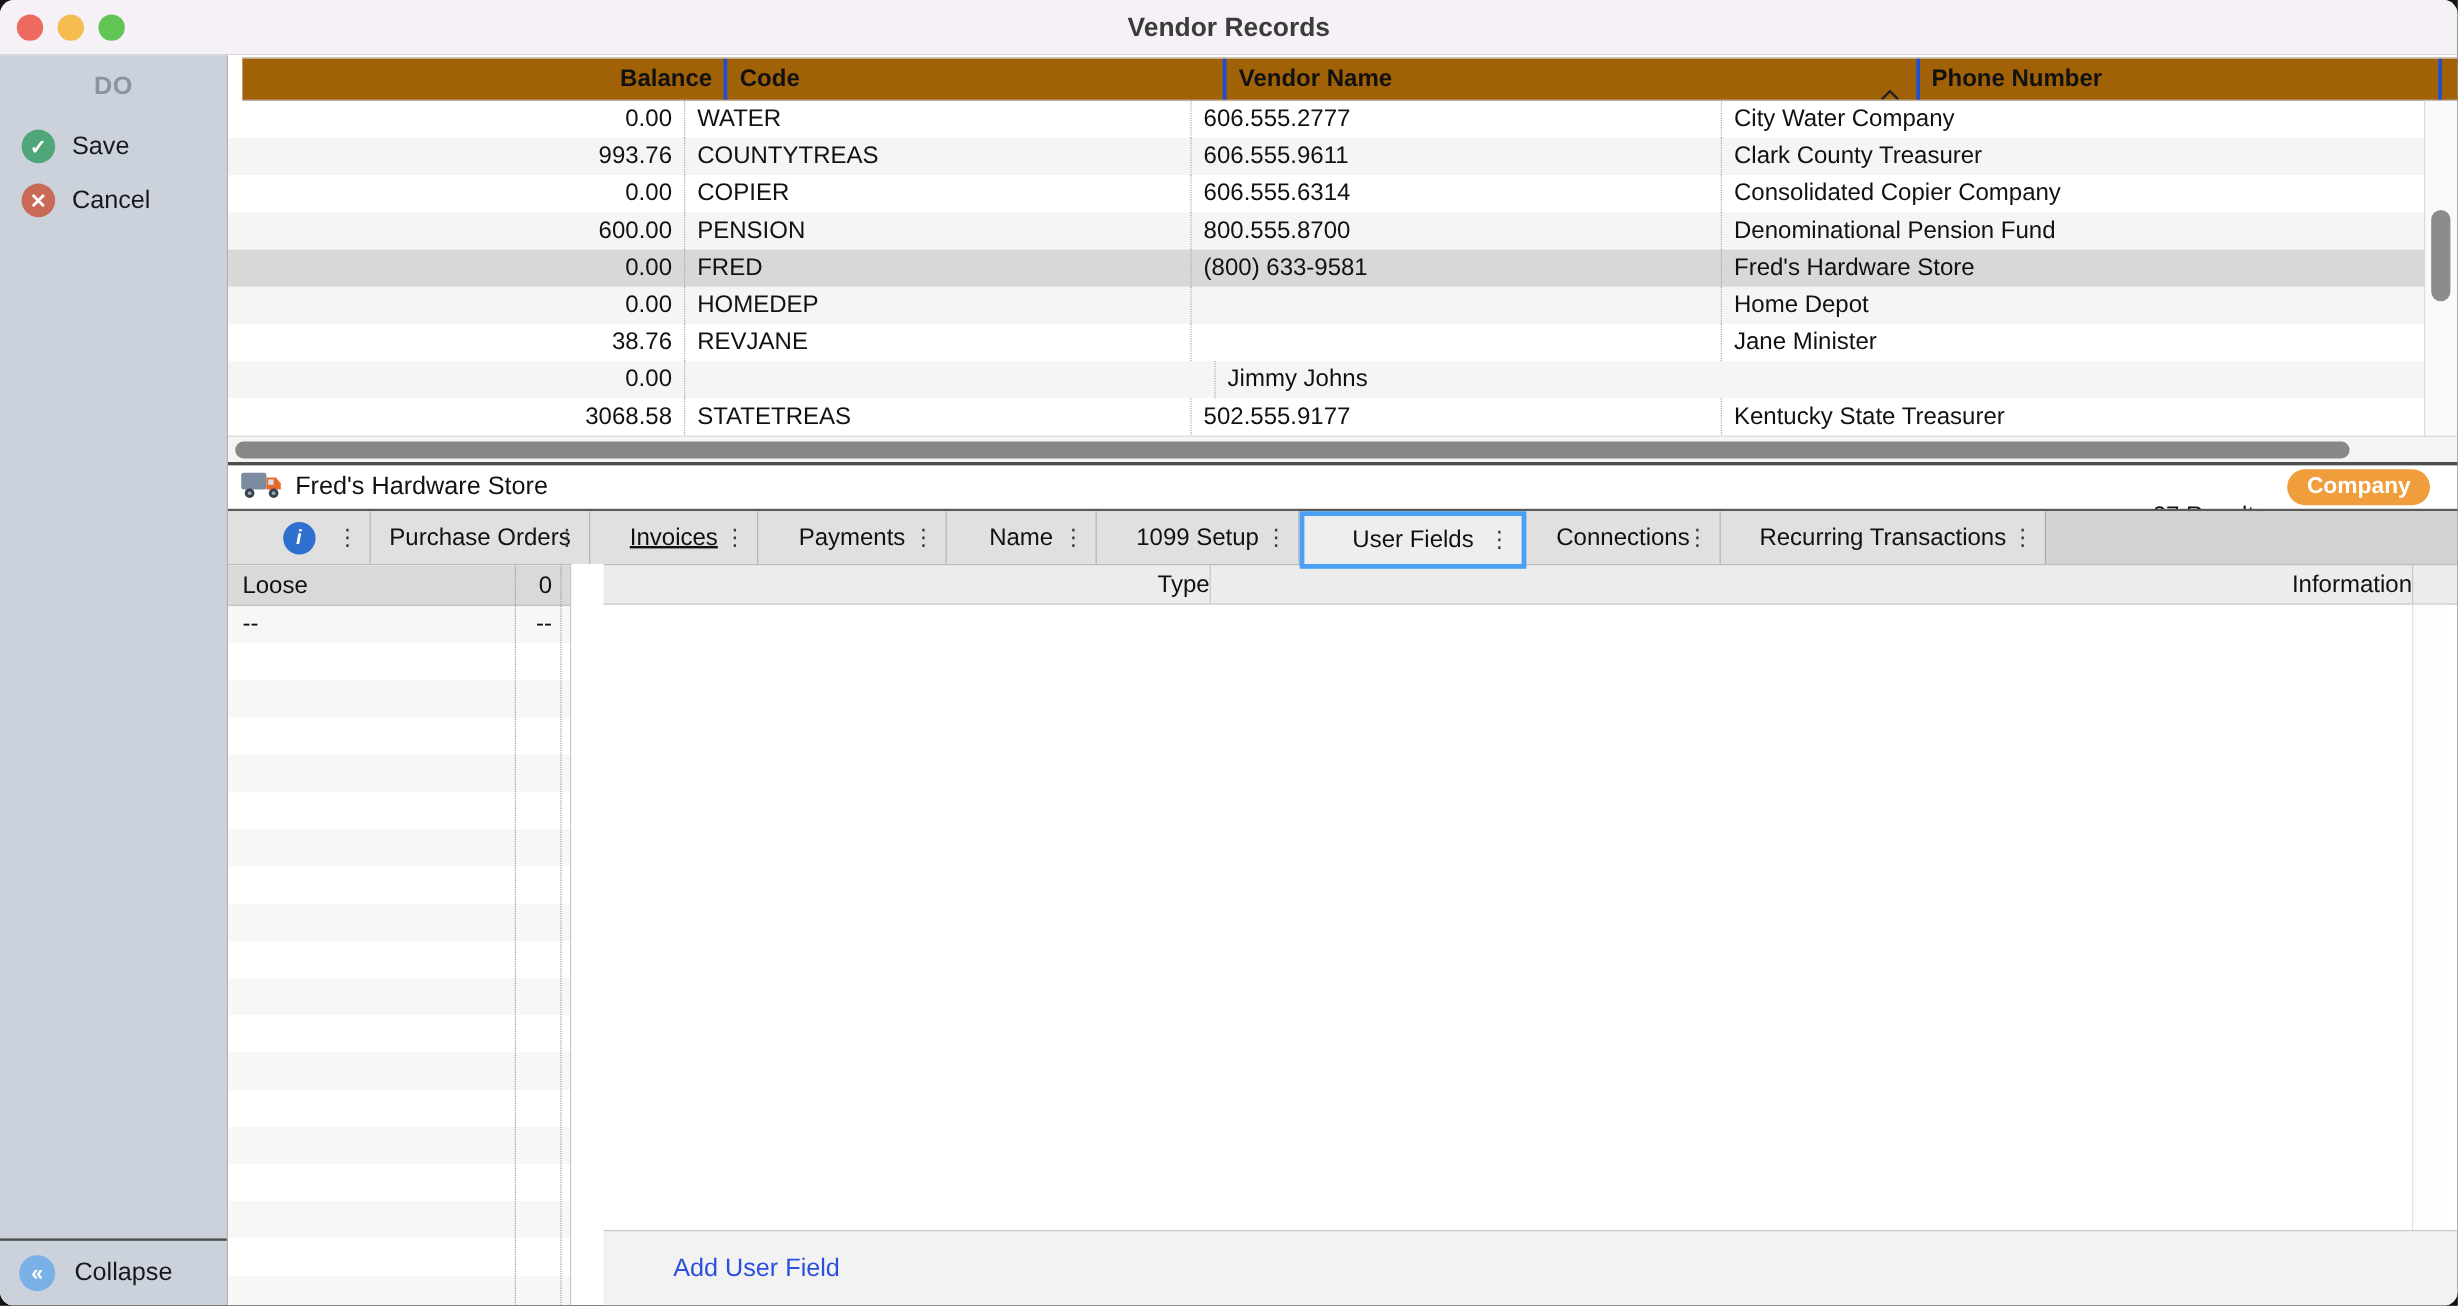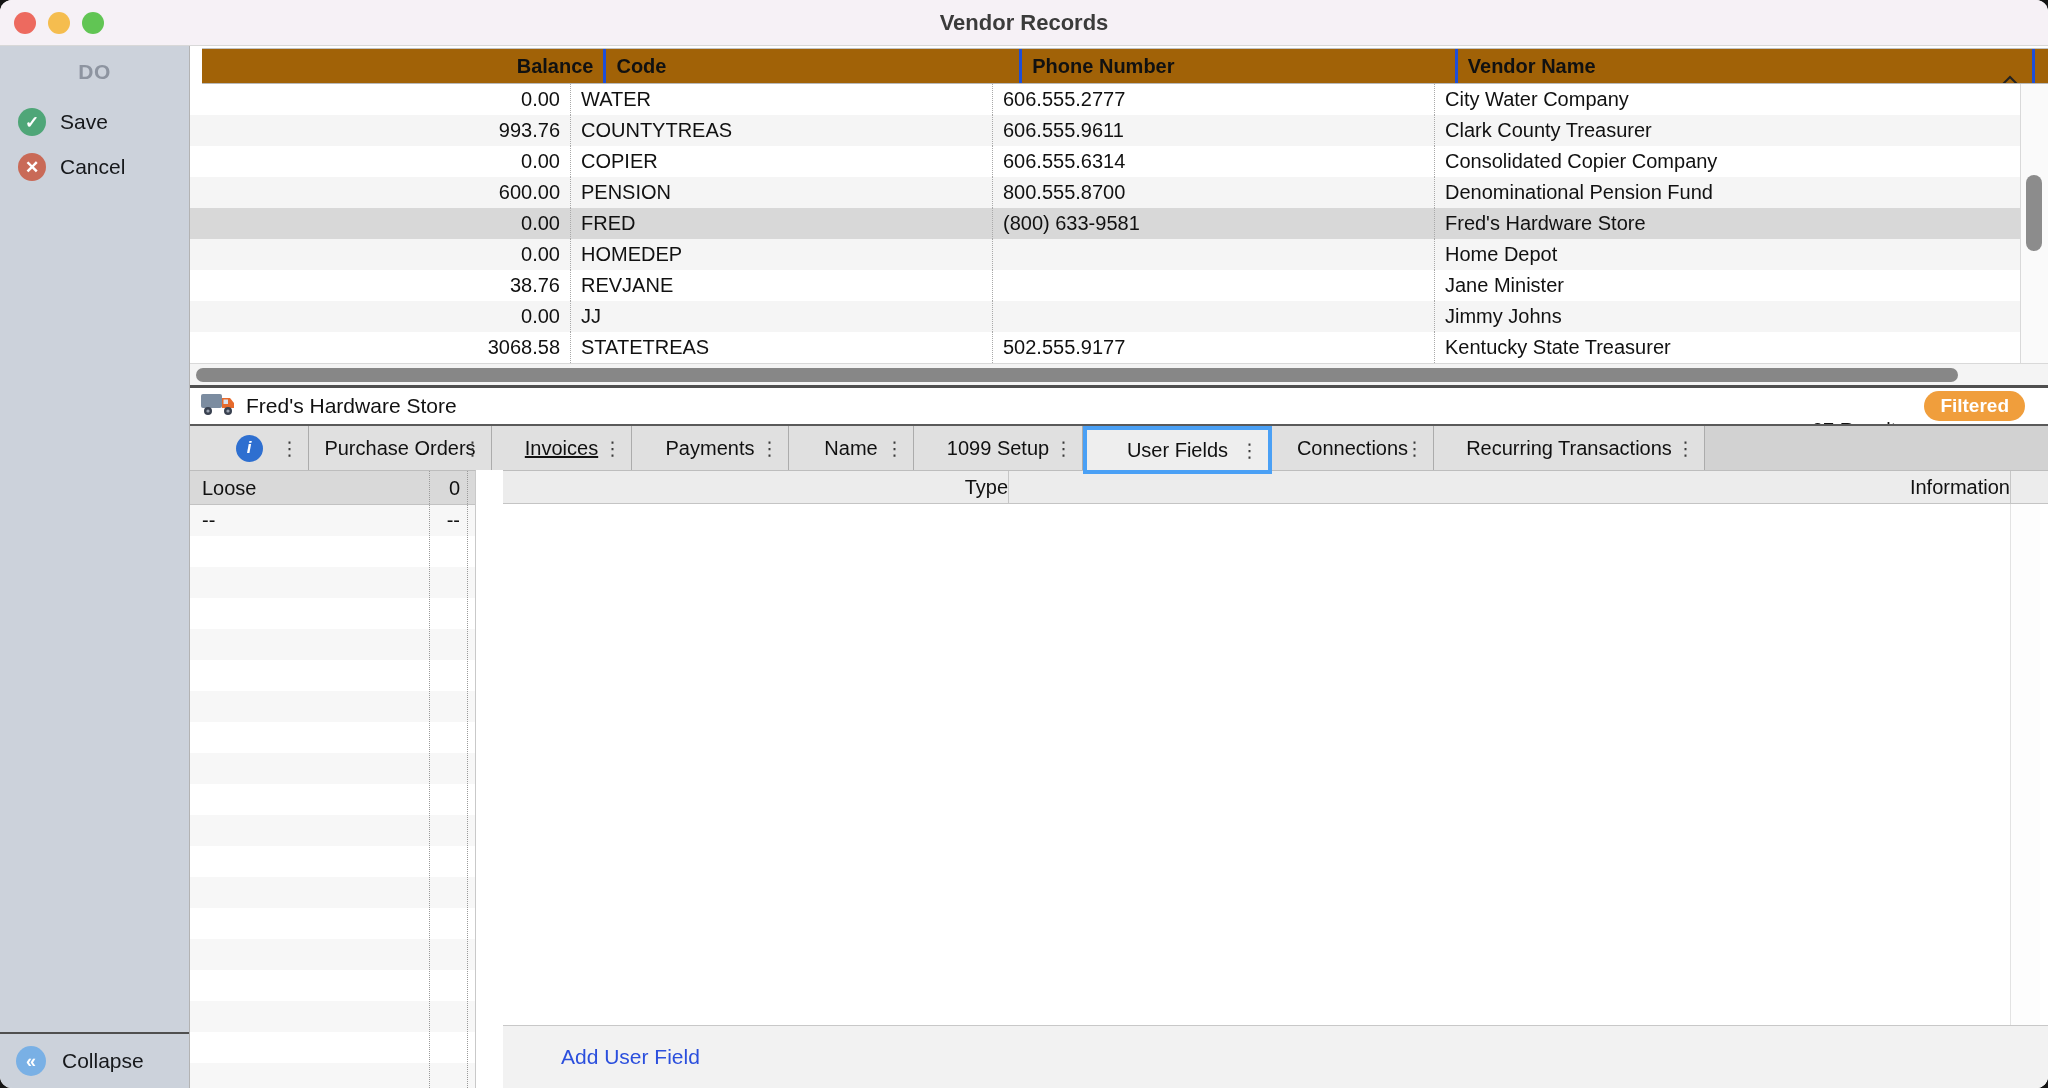--- a/index.html
+++ b/index.html
@@ -136,29 +136,29 @@
       <span class="circle-icon ci-collapse">«</span>
       <span class="side-label">Collapse</span>
     </div>
   </aside>
 
   <section class="content">
 
     <div class="vt-header">
       <div class="vt-hcell w-bal">Balance</div>
       <div class="vt-hcell w-code">Code</div>
-      <div class="vt-hcell w-phone">Phone Number</div>
       <div class="vt-hcell w-name">
         <span>Vendor Name</span>
         <span class="sort-ind">
           <svg width="16" height="10" viewBox="0 0 16 10">
               <polyline points="1,9 8,2 15,9" stroke="#222" stroke-width="2" fill="none"></polyline>
             </svg>
         </span>
       </div>
+      <div class="vt-hcell w-phone">Phone Number</div>
       <div class="vt-hcell w-scroll"></div>
     </div>
     <div class="vt-rows" id="vendor-rows">
         <div class="vt-row">
           <div class="vt-cell w-bal">0.00</div>
           <div class="vt-cell w-code">WATER</div>
           <div class="vt-cell w-phone">606.555.2777</div>
           <div class="vt-cell w-name">City Water Company</div>
         </div>
         <div class="vt-row">
@@ -192,21 +192,20 @@
           <div class="vt-cell w-name">Home Depot</div>
         </div>
         <div class="vt-row">
           <div class="vt-cell w-bal">38.76</div>
           <div class="vt-cell w-code">REVJANE</div>
           <div class="vt-cell w-phone"></div>
           <div class="vt-cell w-name">Jane Minister</div>
         </div>
         <div class="vt-row">
           <div class="vt-cell w-bal">0.00</div>
-          <div class="vt-cell w-code">JJ</div>
           <div class="vt-cell w-phone"></div>
           <div class="vt-cell w-name">Jimmy Johns</div>
         </div>
         <div class="vt-row">
           <div class="vt-cell w-bal">3068.58</div>
           <div class="vt-cell w-code">STATETREAS</div>
           <div class="vt-cell w-phone">502.555.9177</div>
           <div class="vt-cell w-name">Kentucky State Treasurer</div>
         </div>
       </div>
@@ -227,21 +226,21 @@
           <rect x="23.5" y="8.5" width="4.5" height="4.5" fill="#d9e2ee"></rect>
           <circle cx="8" cy="20" r="4" fill="#394150"></circle>
             <circle cx="8" cy="20" r="1.6" fill="#9aa3b0"></circle>
           <circle cx="28" cy="20" r="4" fill="#394150"></circle>
             <circle cx="28" cy="20" r="1.6" fill="#9aa3b0"></circle>
         </svg>
       </span>
       <span class="detail-name">Fred's Hardware Store</span>
       <span class="dh-right">
         <span class="results-text">27 Results</span>
-        <span class="filter-badge">Filtered</span>
+        <span class="filter-badge">Company</span>
       </span>
     </div>
 
     <div class="split2"></div>
 
     <div class="tabbar" id="tabbar">
       <div class="tab" style="width:119px">
         <span class="info-circle">i</span>
         <span class="kebab">⋮</span>
       </div>

